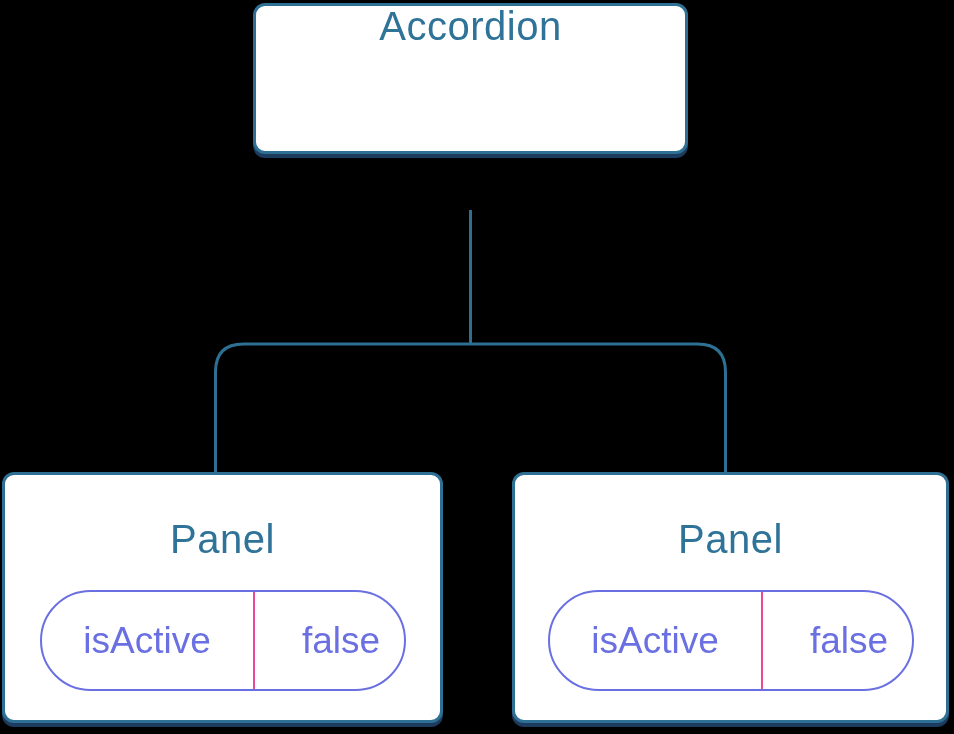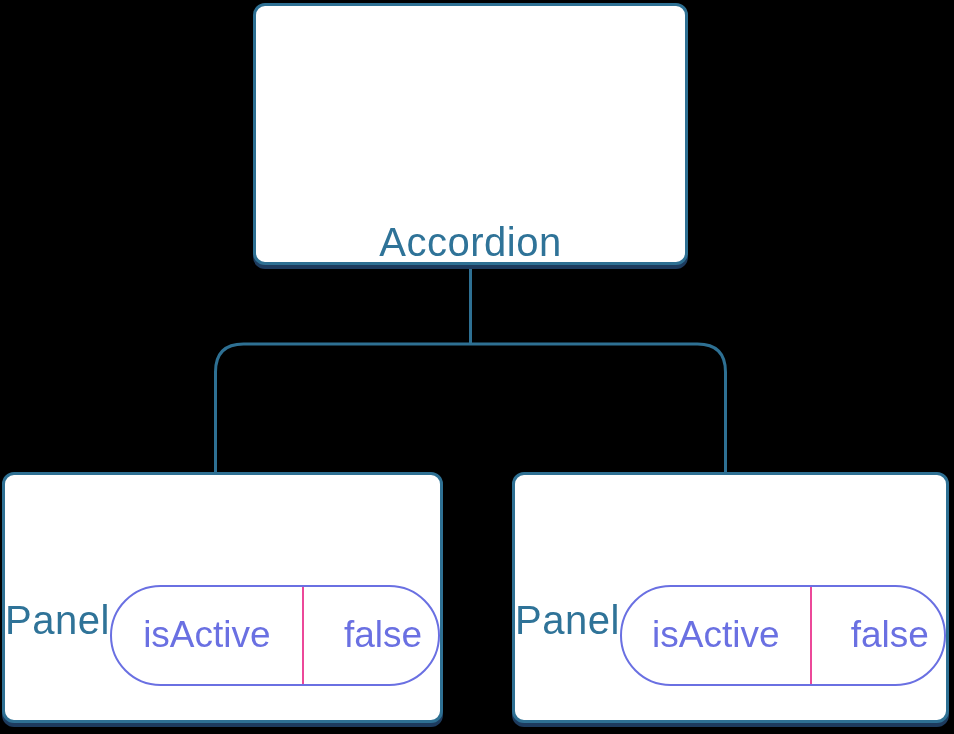--- a/index.html
+++ b/index.html
@@ -27,37 +27,37 @@
     box-sizing: border-box;
     background: #FFFFFF;
     border: 3px solid #2E7093;
     border-radius: 12px;
     box-shadow: 0 4px 0 #1D3B5E;
   }
   .node-accordion {
     left: 253px;
     top: 3px;
     width: 435px;
-    height: 262px;
+    height: 151px;
     display: flex;
-    align-items: flex-end;
+    align-items: flex-start;
     justify-content: center;
   }
   .node-title {
     color: #2F7398;
     font-size: 40px;
     font-weight: 500;
     line-height: 1;
     letter-spacing: 0.5px;
   }
   .node-panel {
     top: 472px;
     height: 251px;
     display: flex;
-    flex-direction: row;
+    flex-direction: column;
     align-items: center;
     padding-top: 44px;
   }
   .node-panel-left {
     left: 2px;
     width: 441px;
   }
   .node-panel-right {
     left: 512px;
     width: 437px;

